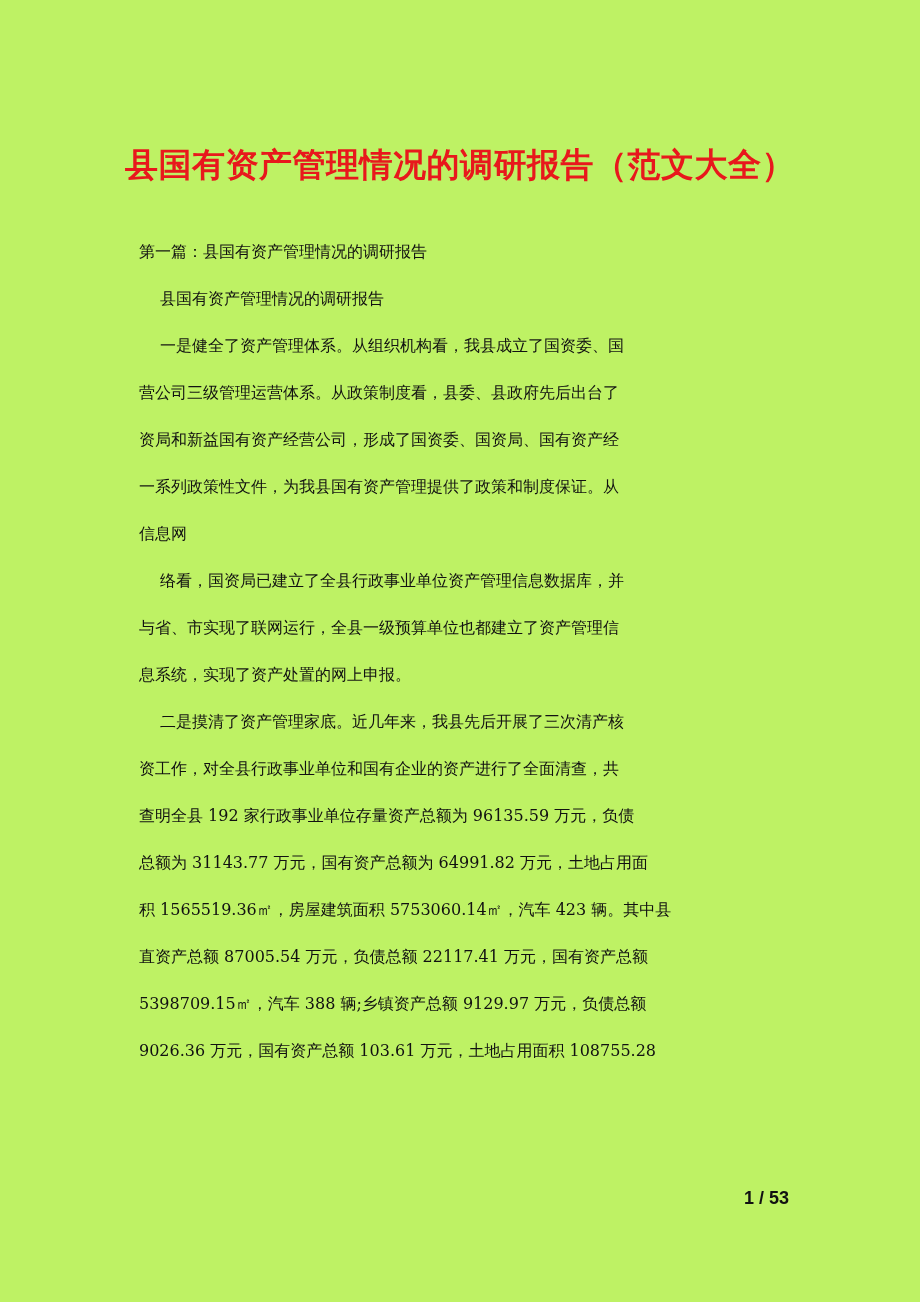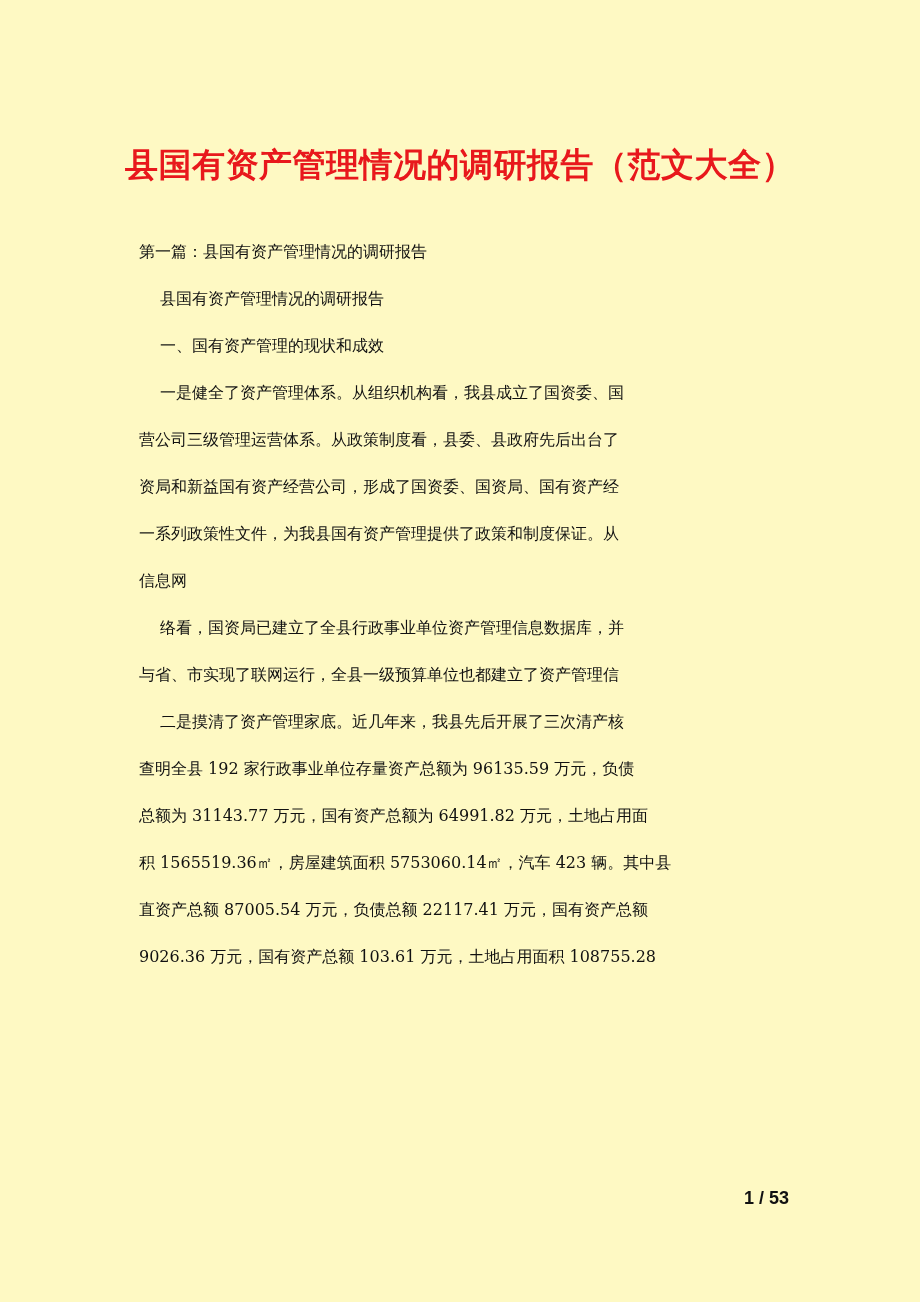--- a/index.html
+++ b/index.html
@@ -13,21 +13,21 @@
       position: relative;
       overflow: hidden;
       font-family: "DejaVu Serif", "Liberation Serif", serif;
       color: #111111;
     }
     .page {
       position: absolute;
       left: 0; top: 0;
       width: 920px;
       height: 1302px;
-      background: #fef9c3;
+      background: #bef264;
     }
     .title {
       position: absolute;
       left: 0;
       top: 140px;
       width: 920px;
       text-align: center;
       font-size: 33px;
       line-height: 50px;
       color: #e8181c;
@@ -66,30 +66,32 @@
   </style>
 </head>
 <body>
 
 <div class="page">
   <div class="title">县国有资产管理情况的调研报告（范文大全）</div>
 
   <div class="body-text">
     <span class="line">第一篇：县国有资产管理情况的调研报告</span>
     <span class="line indent">县国有资产管理情况的调研报告</span>
-    <span class="line indent">一、国有资产管理的现状和成效</span>
     <span class="line indent">一是健全了资产管理体系。从组织机构看，我县成立了国资委、国</span>
     <span class="line">营公司三级管理运营体系。从政策制度看，县委、县政府先后出台了</span>
     <span class="line">资局和新益国有资产经营公司，形成了国资委、国资局、国有资产经</span>
     <span class="line">一系列政策性文件，为我县国有资产管理提供了政策和制度保证。从</span>
     <span class="line">信息网</span>
     <span class="line indent">络看，国资局已建立了全县行政事业单位资产管理信息数据库，并</span>
     <span class="line">与省、市实现了联网运行，全县一级预算单位也都建立了资产管理信</span>
+    <span class="line">息系统，实现了资产处置的网上申报。</span>
     <span class="line indent">二是摸清了资产管理家底。近几年来，我县先后开展了三次清产核</span>
+    <span class="line">资工作，对全县行政事业单位和国有企业的资产进行了全面清查，共</span>
     <span class="line">查明全县 192 家行政事业单位存量资产总额为 96135.59 万元，负债</span>
     <span class="line">总额为 31143.77 万元，国有资产总额为 64991.82 万元，土地占用面</span>
     <span class="line">积 1565519.36㎡，房屋建筑面积 5753060.14㎡，汽车 423 辆。其中县</span>
     <span class="line">直资产总额 87005.54 万元，负债总额 22117.41 万元，国有资产总额</span>
+    <span class="line">5398709.15㎡，汽车 388 辆;乡镇资产总额 9129.97 万元，负债总额</span>
     <span class="line">9026.36 万元，国有资产总额 103.61 万元，土地占用面积 108755.28</span>
   </div>
 
   <div class="page-number">1 / 53</div>
 </div>
 
 </body></html>

